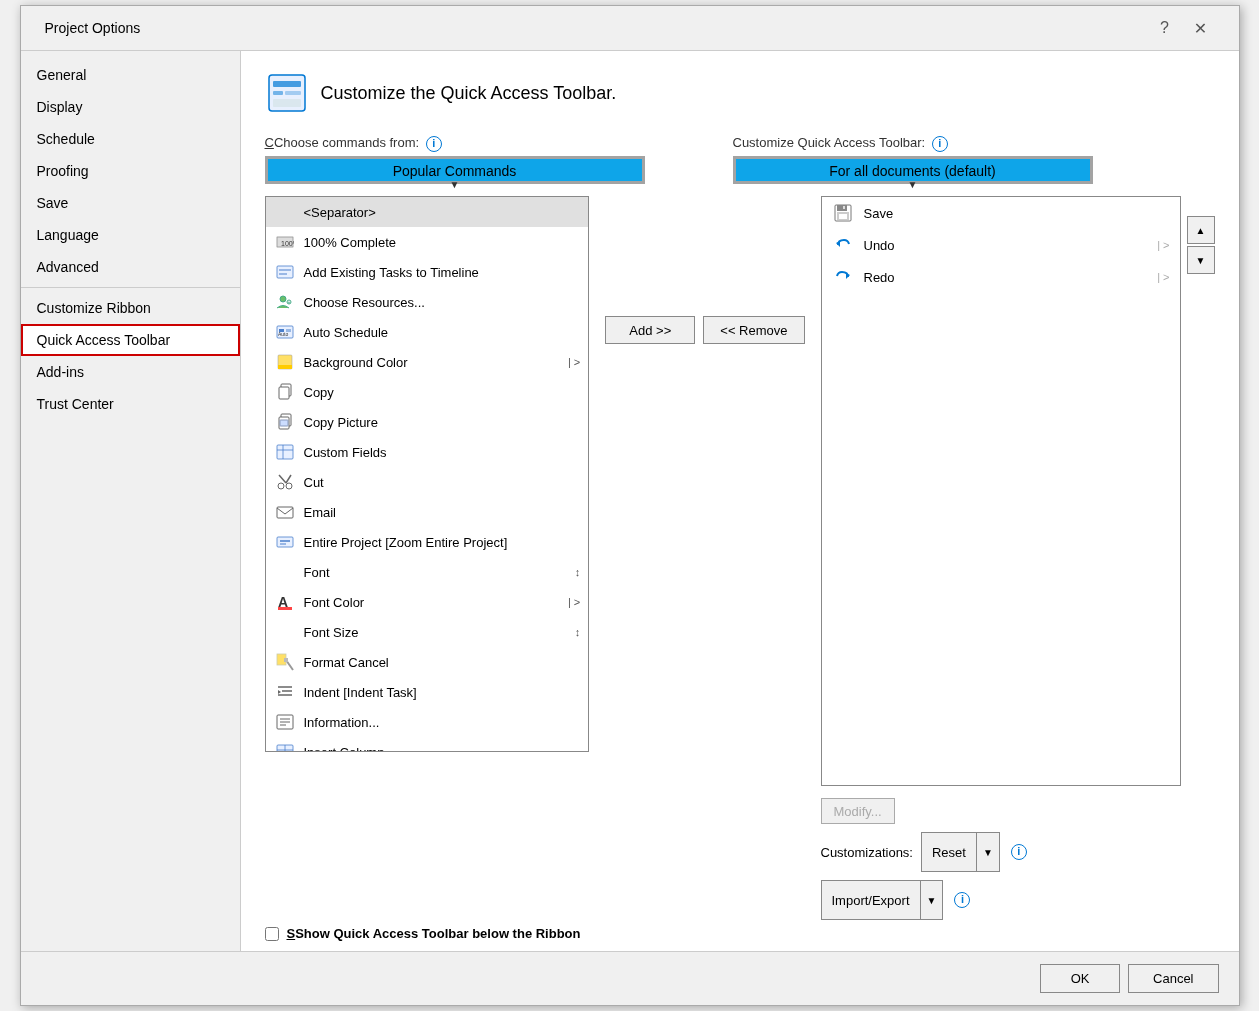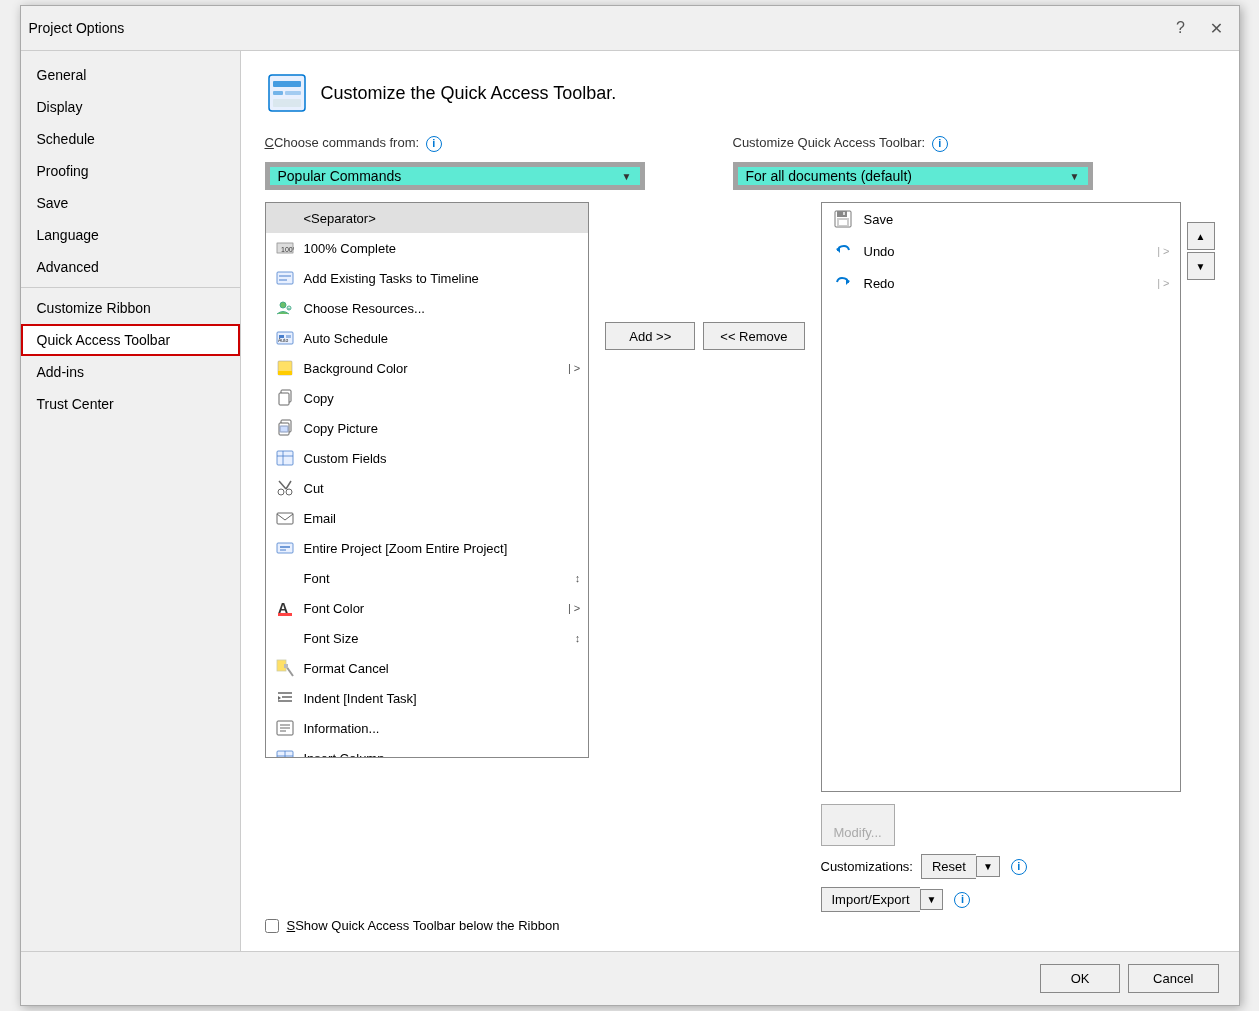--- a/index.html
+++ b/index.html
@@ -14,21 +14,21 @@
     }
     .dialog {
       width: 1220px;
       background: #f9f9f9;
       border: 1px solid #aaa;
       box-shadow: 2px 2px 10px rgba(0,0,0,0.3);
     }
     .title-bar {
       background: #f0f0f0;
       border-bottom: 1px solid #ccc;
-      padding: 8px 8px;
+      padding: 8px 24px;
       display: flex;
       align-items: center;
       justify-content: space-between;
       gap: 48px;
     }
     .title-bar-title {
       font-size: 14px;
       font-weight: normal;
     }
     .title-bar-controls {
@@ -101,21 +101,21 @@
     }
     .form-row {
       display: flex;
       align-items: flex-start;
       gap: 24px;
       margin-bottom: 12px;
     }
     .form-group {
       display: flex;
       flex-direction: column;
-      gap: 10px;
+      gap: 4px;
     }
     .form-label {
       font-size: 13px;
       color: #333;
     }
     .form-label .underline { text-decoration: underline; }
     .info-icon {
       display: inline-block;
       width: 16px;
       height: 16px;
@@ -125,27 +125,28 @@
       font-size: 11px;
       font-weight: bold;
       text-align: center;
       line-height: 13px;
       cursor: pointer;
       margin-left: 3px;
     }
     .dropdown {
       width: 380px;
       padding: 4px 8px;
-      border: 5px solid #a3a3a3;
-      background: #5eead4;
+      border: 3px solid #a3a3a3;
+      background: #0ea5e9;
       display: flex;
       align-items: center;
       justify-content: space-between;
       cursor: pointer;
       height: 28px;
+      flex-direction: column;
     }
     .dropdown-arrow {
       font-size: 10px;
       color: #333;
     }
     .dropdown-right {
       width: 360px;
       text-align: center;
     }
     
@@ -278,40 +279,39 @@
       display: flex;
       flex-direction: column;
       gap: 8px;
     }
     .bottom-row {
       display: flex;
       align-items: center;
       gap: 8px;
     }
     .modify-btn {
-      padding: 20px 12px;
+      padding: 4px 12px;
       border: 1px solid #aaa;
       background: #f0f0f0;
       color: #aaa;
       font-size: 13px;
       cursor: default;
       height: 26px;
     }
     .customizations-row {
       display: flex;
       align-items: center;
       gap: 8px;
     }
     .customizations-label {
       font-size: 13px;
     }
     .split-btn {
       display: flex;
-      height: 25px;
-      align-items: center;
+      height: 40px;
     }
     .split-btn-main {
       padding: 4px 10px;
       border: 1px solid #888;
       background: #f0f0f0;
       font-size: 13px;
       cursor: pointer;
       border-right: none;
     }
     .split-btn-arrow {
@@ -327,20 +327,21 @@
       align-items: center;
       gap: 8px;
       margin-top: 6px;
     }
     .checkbox-row input[type=checkbox] {
       width: 14px;
       height: 14px;
     }
     .checkbox-label {
       font-size: 13px;
+      font-weight: bold;
     }
     .checkbox-label .underline { text-decoration: underline; }
     
     .dialog-footer {
       border-top: 1px solid #ccc;
       padding: 12px 20px;
       display: flex;
       justify-content: flex-end;
       gap: 8px;
       background: #f0f0f0;

